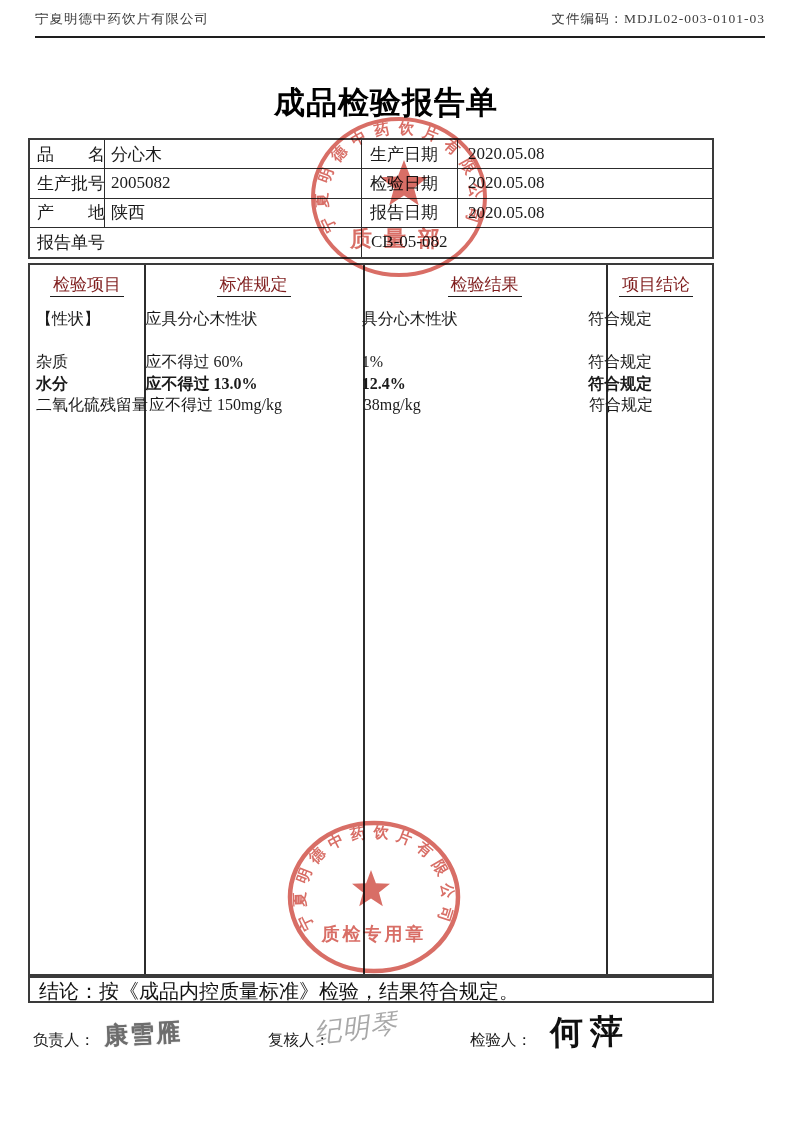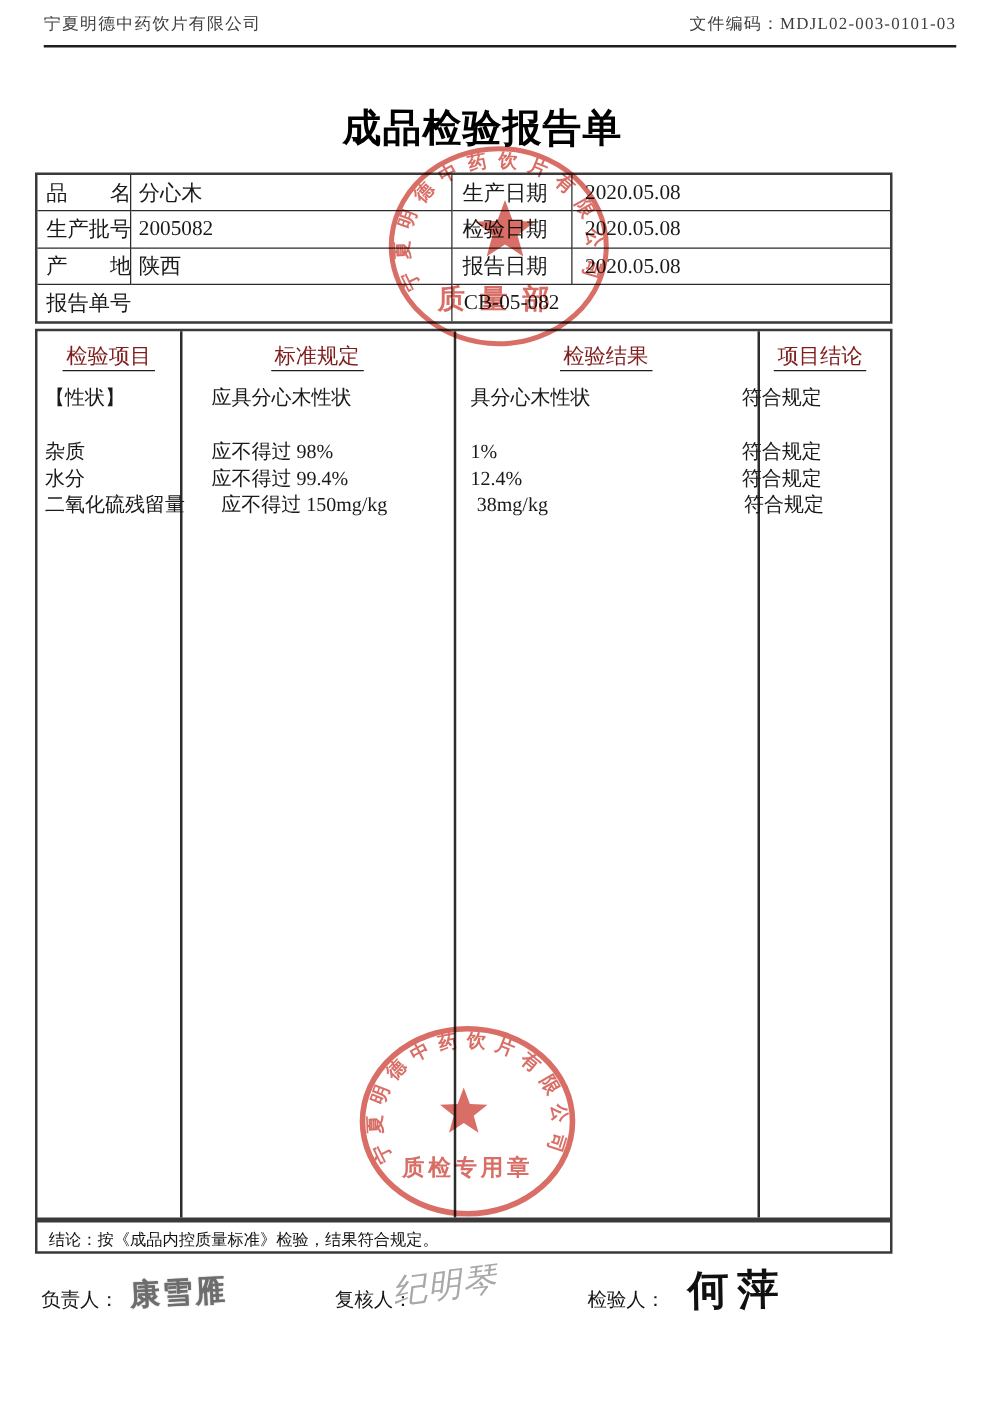--- a/index.html
+++ b/index.html
@@ -35,29 +35,29 @@
   .insp-table{position:absolute;left:28px;top:263px;width:686px;height:713px;
     border:2px solid #3a3a3a;box-sizing:border-box;}
   .vline{position:absolute;top:0;bottom:0;width:1.5px;background:#2c2c2c;}
   .vl-1{left:114px;} .vl-2{left:333px;} .vl-3{left:576px;}
   .insp-head{position:absolute;top:8px;font-size:17px;text-align:center;color:#7f1d1d;}
   .insp-head span{border-bottom:1.5px solid #1d1d1d;padding:0 3px 2px;}
   .ih-1{left:0;width:114px;} .ih-2{left:114px;width:219px;}
   .ih-3{left:333px;width:243px;} .ih-4{left:576px;width:100px;}
   .insp-row{position:absolute;left:0;width:682px;height:21.5px;display:flex;
     font-size:16px;line-height:21.5px;white-space:nowrap;}
-  .r-1{top:43px;} .r-2{top:64.5px;} .r-3{top:86px;} .r-4{top:107.5px;} .r-5{top:129px;}
+  .r-1{top:43px;} .r-2{top:64.5px;} .r-3{top:86px;} .r-4{top:107.5px;font-weight:bold;} .r-5{top:129px;}
   .cell-item{width:114px;padding-left:6px;box-sizing:border-box;}
-  .cell-std{width:219px;padding-left:5px;box-sizing:border-box;margin-left:28px;}
+  .cell-std{width:219px;padding-left:5px;box-sizing:border-box;}
   .cell-res{width:243px;padding-left:9px;box-sizing:border-box;}
   .cell-con{width:128px;padding-left:0;box-sizing:border-box;}
   
   .concl-box{position:absolute;left:28px;top:976px;width:686px;height:27px;
-    border:2px solid #3a3a3a;box-sizing:border-box;display:flex;align-items:flex-end;
-    padding-left:9px;font-size:13px;color:#111;}
+    border:2px solid #3a3a3a;box-sizing:border-box;display:flex;align-items:flex-start;
+    padding-left:9px;font-size:20px;color:#111;}
   
   .sig-label{position:absolute;font-size:15.5px;color:#161616;}
   .sl-1{left:33px;top:1030px;} .sl-2{left:268px;top:1030px;} .sl-3{left:470px;top:1030px;}
   .sig-name{position:absolute;white-space:nowrap;}
   .sn-1{left:104px;top:1018px;font-size:24px;color:#6d6d6d;font-weight:600;
     letter-spacing:2px;transform:rotate(-3deg);text-shadow:0 0 1px #8a8a8a;}
   .sn-2{left:316px;top:1010px;font-size:27px;color:#a8a8a8;
     letter-spacing:1px;transform:rotate(-7deg) skewX(-14deg);}
   .sn-3{left:550px;top:1010px;font-size:33px;color:#101010;font-weight:bold;
     letter-spacing:7px;transform:rotate(-1deg);}
@@ -111,27 +111,27 @@
   <div class="insp-head ih-4"><span>项目结论</span></div>
 
   <div class="insp-row r-1">
     <div class="cell-item">【性状】</div>
     <div class="cell-std">应具分心木性状</div>
     <div class="cell-res">具分心木性状</div>
     <div class="cell-con">符合规定</div>
   </div>
   <div class="insp-row r-3">
     <div class="cell-item">杂质</div>
-    <div class="cell-std">应不得过 98%</div>
+    <div class="cell-std">应不得过 60%</div>
     <div class="cell-res">1%</div>
     <div class="cell-con">符合规定</div>
   </div>
   <div class="insp-row r-4">
     <div class="cell-item">水分</div>
-    <div class="cell-std">应不得过 99.4%</div>
+    <div class="cell-std">应不得过 13.0%</div>
     <div class="cell-res">12.4%</div>
     <div class="cell-con">符合规定</div>
   </div>
   <div class="insp-row r-5">
     <div class="cell-item">二氧化硫残留量</div>
     <div class="cell-std">应不得过 150mg/kg</div>
     <div class="cell-res">38mg/kg</div>
     <div class="cell-con">符合规定</div>
   </div>
 </div>

